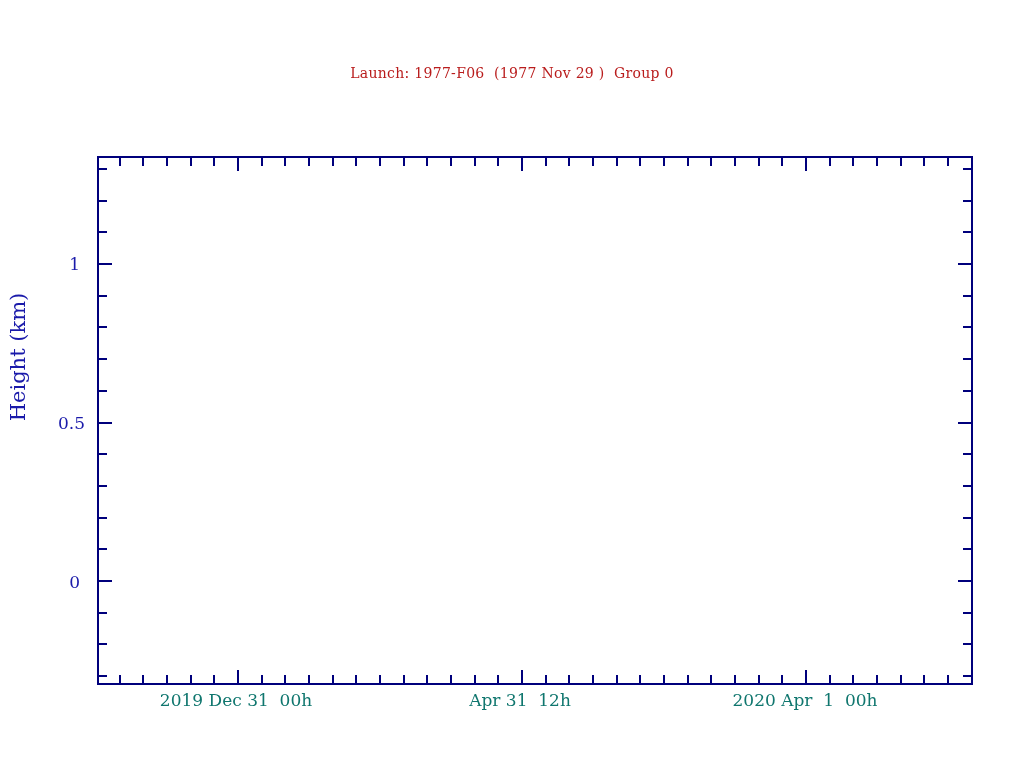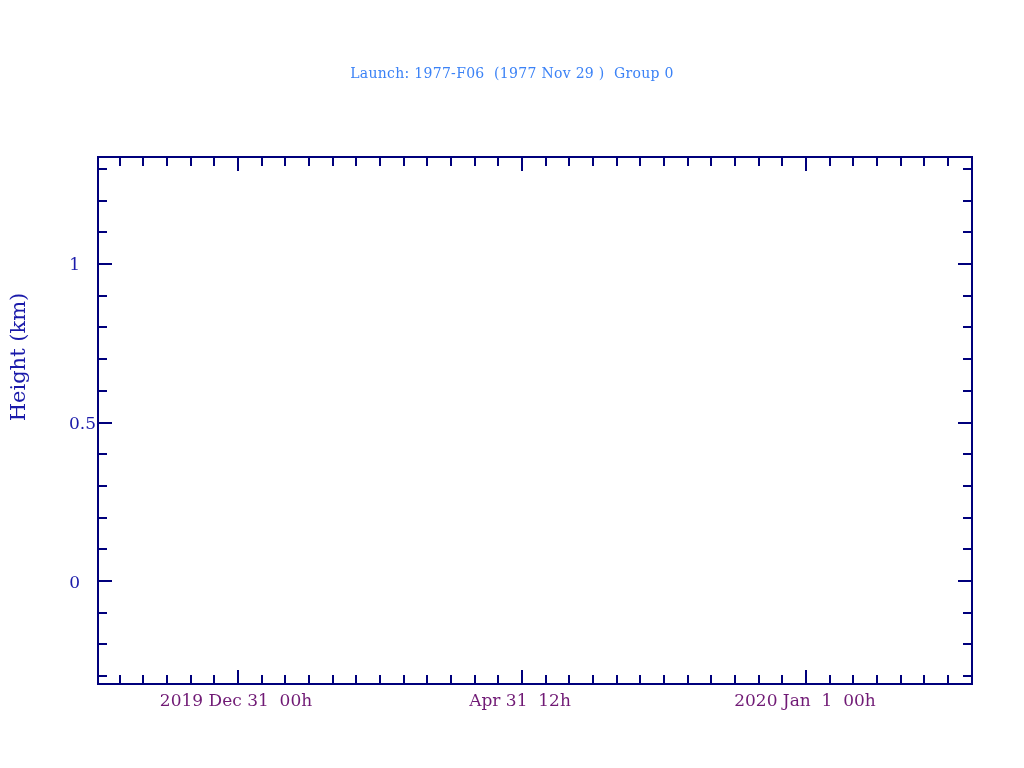--- a/index.html
+++ b/index.html
@@ -27,21 +27,21 @@
     font-size: 23px;
     letter-spacing: 0.5px;
     white-space: pre;
   }
   #chart-subtitle {
     position: absolute;
     left: 0;
     top: 65px;
     width: 1024px;
     text-align: center;
-    color: #3b82f6;
+    color: #b91c1c;
     font-size: 14px;
     letter-spacing: 0.3px;
     white-space: pre;
   }
 
   
   #plot-frame {
     position: absolute;
     left: 97px;
     top: 156px;
@@ -83,21 +83,21 @@
     position: absolute;
     text-align: right;
     color: #1a1aaa;
     font-size: 17px;
     white-space: pre;
     width: 80px;
   }
   .xtick-label {
     position: absolute;
     text-align: center;
-    color: #701a75;
+    color: #0f766e;
     font-size: 17px;
     white-space: pre;
     width: 300px;
   }
 
   
   #y-axis-title {
     position: absolute;
     left: -62px;
     top: 345px;
@@ -235,26 +235,26 @@
       <div class="tick tick-x minor " style="left: 824.333px;"></div>
       <div class="tick tick-x minor bottom" style="left: 824.333px;"></div>
       <div class="tick tick-x minor " style="left: 848px;"></div>
       <div class="tick tick-x minor bottom" style="left: 848px;"></div>
       <div class="tick tick-x minor " style="left: 871.667px;"></div>
       <div class="tick tick-x minor bottom" style="left: 871.667px;"></div>
     </div>
 
   <div id="ytick-labels">
       <div class="ytick-label" style="left: 0px; top: 254px;">1</div>
-      <div class="ytick-label" style="left: 16px; top: 413px;">0.5</div>
+      <div class="ytick-label" style="left: 5px; top: 413px;">0.5</div>
       <div class="ytick-label" style="left: 0px; top: 572px;">0</div>
     </div>
 
   <div id="xtick-labels">
       <div class="xtick-label" style="left: 86px; top: 690px;">2019 Dec 31  00h</div>
       <div class="xtick-label" style="left: 370px; top: 690px;">Apr 31  12h</div>
-      <div class="xtick-label" style="left: 655px; top: 690px;">2020 Jan  1  00h</div>
+      <div class="xtick-label" style="left: 655px; top: 690px;">2020 Apr  1  00h</div>
     </div>
 
   <div id="y-axis-title">Height (km)</div>
 
 
 </div>
 
 </body></html>

